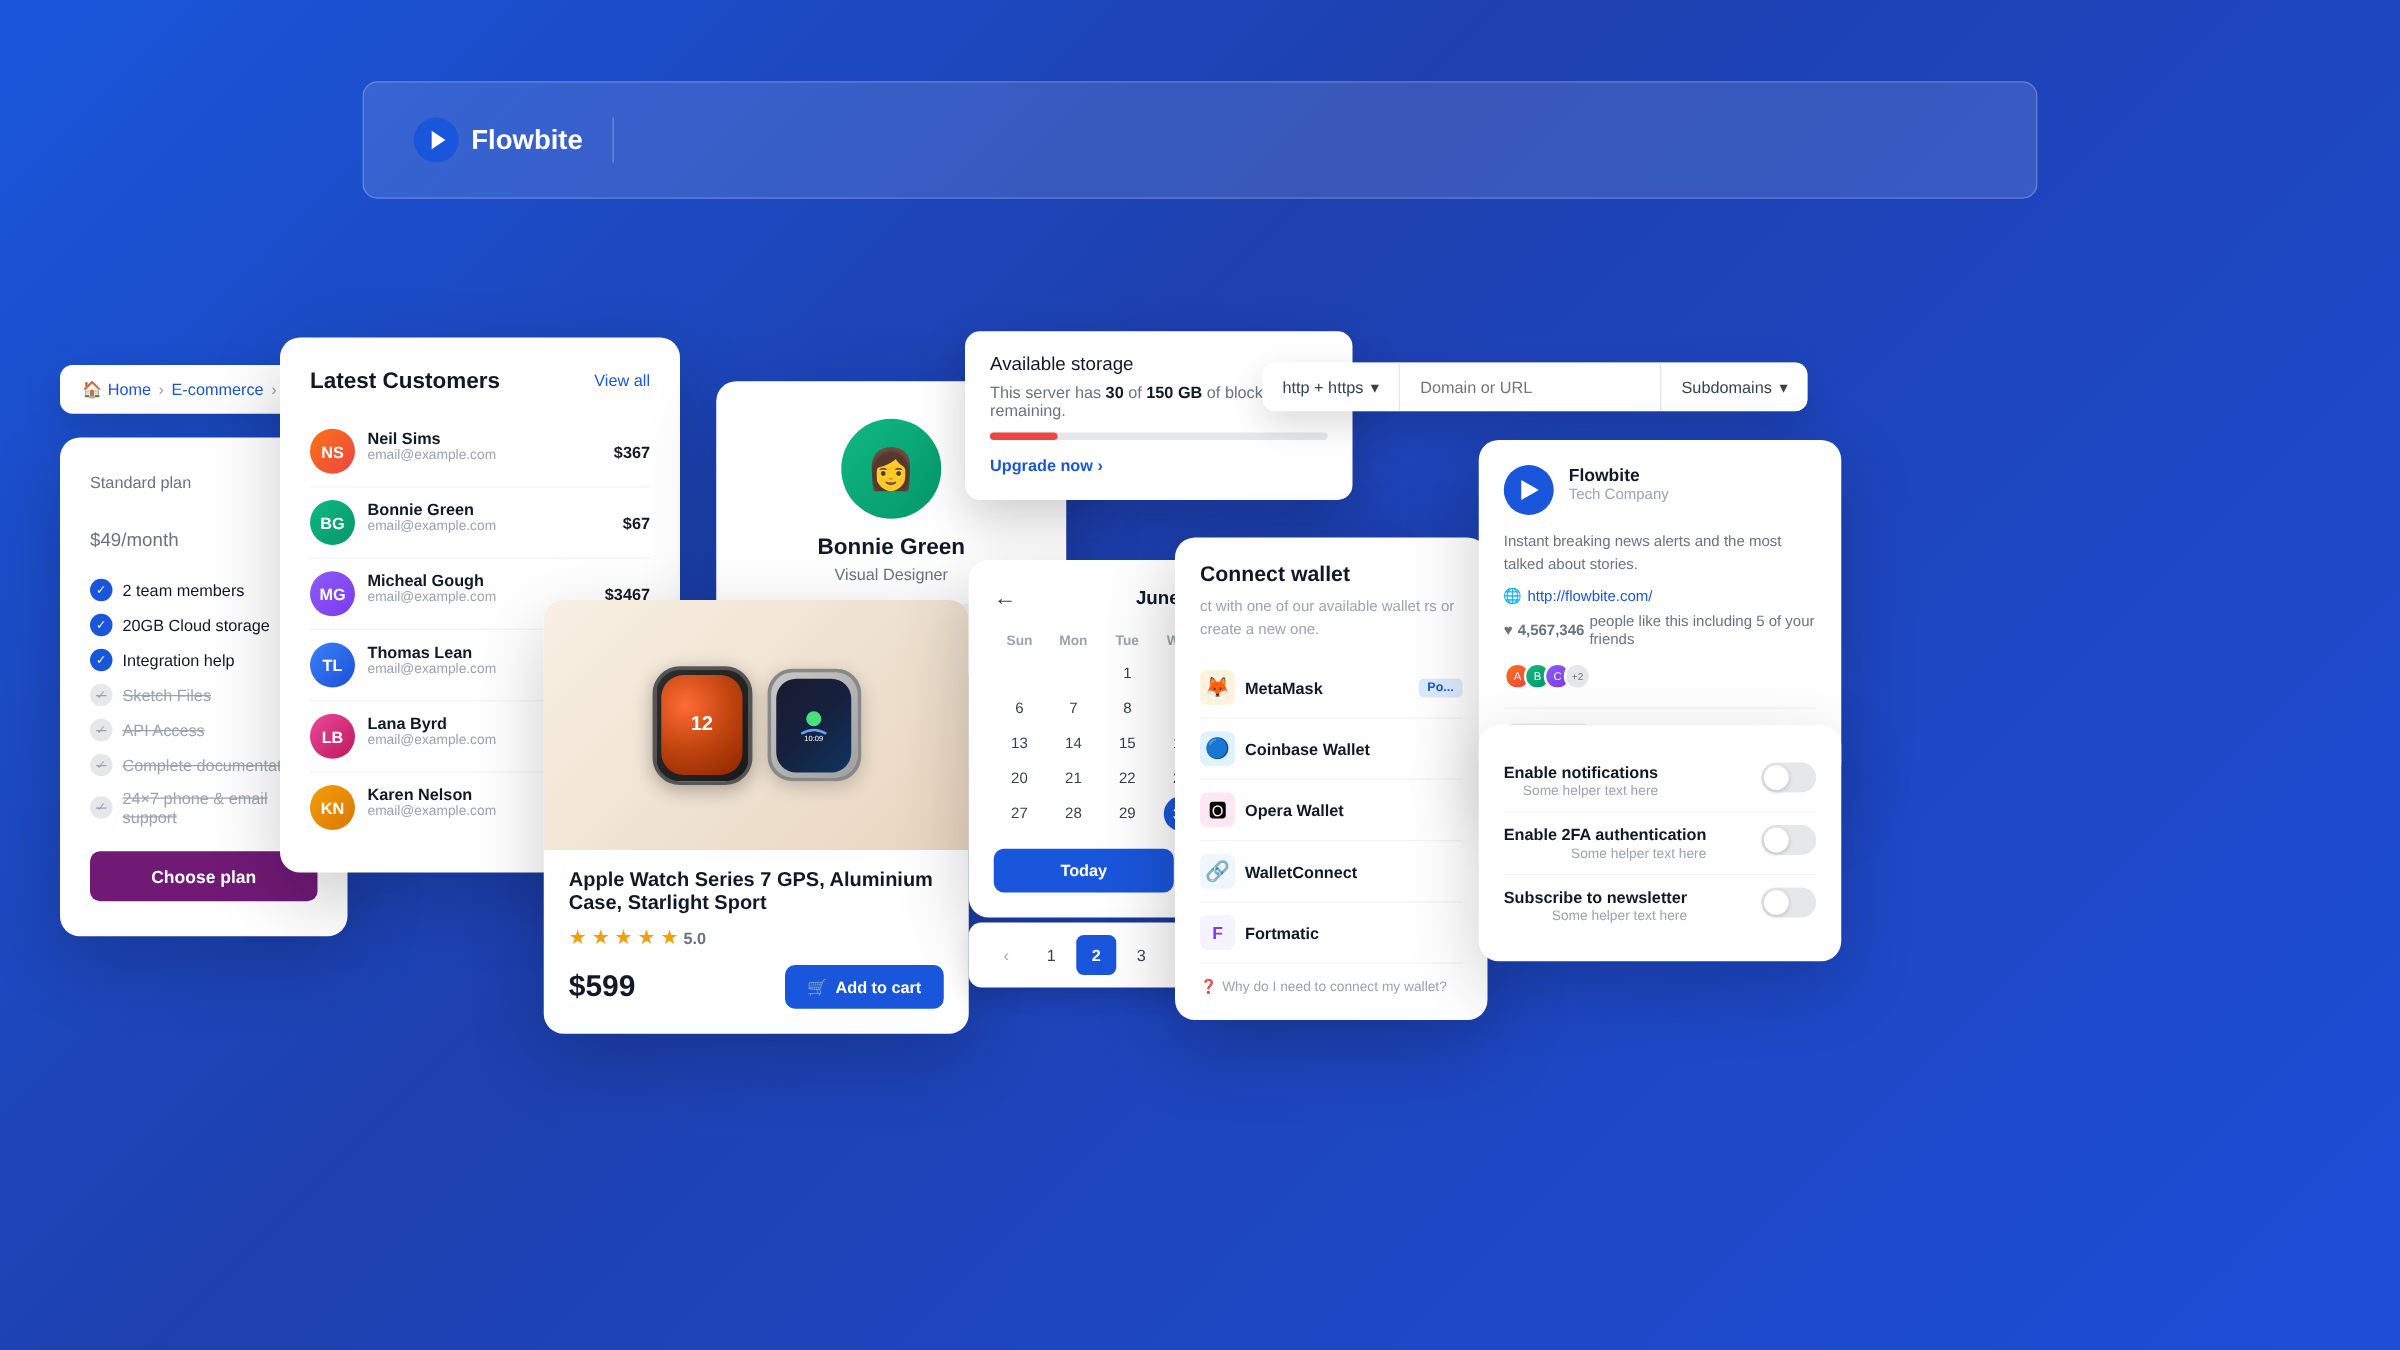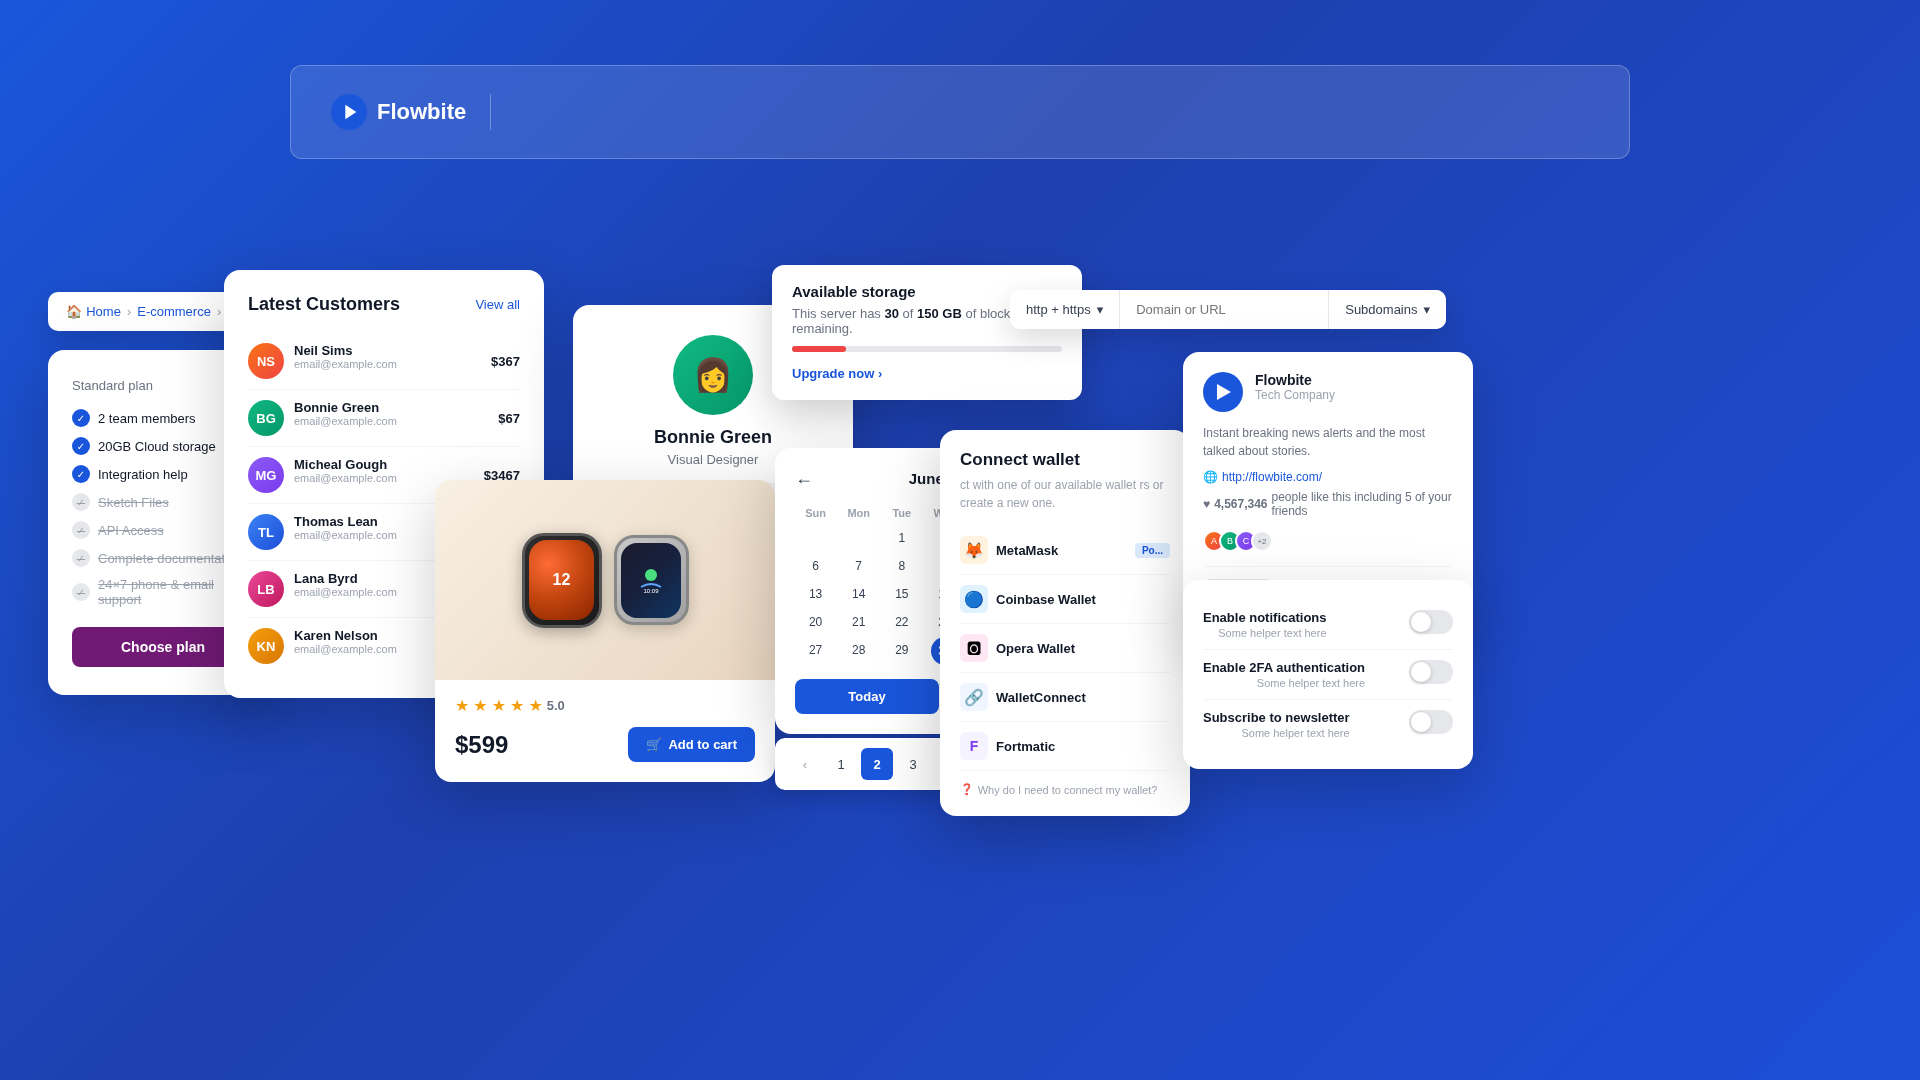--- a/index.html
+++ b/index.html
@@ -321,21 +321,21 @@
     .storage-alert {
       position: absolute;
       top: 265px;
       left: 772px;
       width: 310px;
       background: white;
       border-radius: 12px;
       padding: 18px 20px;
       box-shadow: 0 15px 40px rgba(0,0,0,0.2);
     }
-    .storage-title { font-size: 15px; font-weight: 700; color: #111827; margin-bottom: 6px; }
+    .storage-title { font-size: 15px; font-weight: 400; color: #111827; margin-bottom: 6px; }
     .storage-desc { font-size: 13px; color: #6b7280; margin-bottom: 10px; }
     .storage-desc strong { color: #111827; }
     .storage-bar {
       height: 6px;
       background: #e5e7eb;
       border-radius: 3px;
       margin-bottom: 12px;
     }
     .storage-bar-fill {
       height: 100%;
@@ -680,20 +680,23 @@
     <span class="bc-link">Home</span>
   </div>
   <span class="bc-sep">›</span>
   <span class="bc-link">E-commerce</span>
   <span class="bc-sep">›</span>
   <span>Products</span>
 </div>
 
 <div class="pricing-card">
   <div class="pricing-plan-label">Standard plan</div>
+  <div class="pricing-price">
+    <span>$49</span><span>/month</span>
+  </div>
   <div class="pricing-features">
     <div class="feature-item active">
       <div class="check-icon blue">✓</div>
       <span>2 team members</span>
     </div>
     <div class="feature-item active">
       <div class="check-icon blue">✓</div>
       <span>20GB Cloud storage</span>
     </div>
     <div class="feature-item active">
@@ -826,20 +829,21 @@
           <svg width="30" height="30" viewBox="0 0 30 30">
             <circle cx="15" cy="10" r="6" fill="#4ade80"></circle>
             <path d="M5 22 Q15 16 25 22" fill="none" stroke="#60a5fa" stroke-width="2"></path>
             <text x="15" y="28" text-anchor="middle" fill="white" font-size="6">10:09</text>
           </svg>
         </div>
       </div>
     </div>
   </div>
   <div class="product-info">
+    <div class="product-name">Apple Watch Series 7 GPS, Aluminium Case, Starlight Sport</div>
     <div class="stars">
       <span class="star">★</span>
       <span class="star">★</span>
       <span class="star">★</span>
       <span class="star">★</span>
       <span class="star">★</span>
       <span class="rating-num">5.0</span>
     </div>
     <div class="product-price-row">
       <span class="product-price">$599</span>

